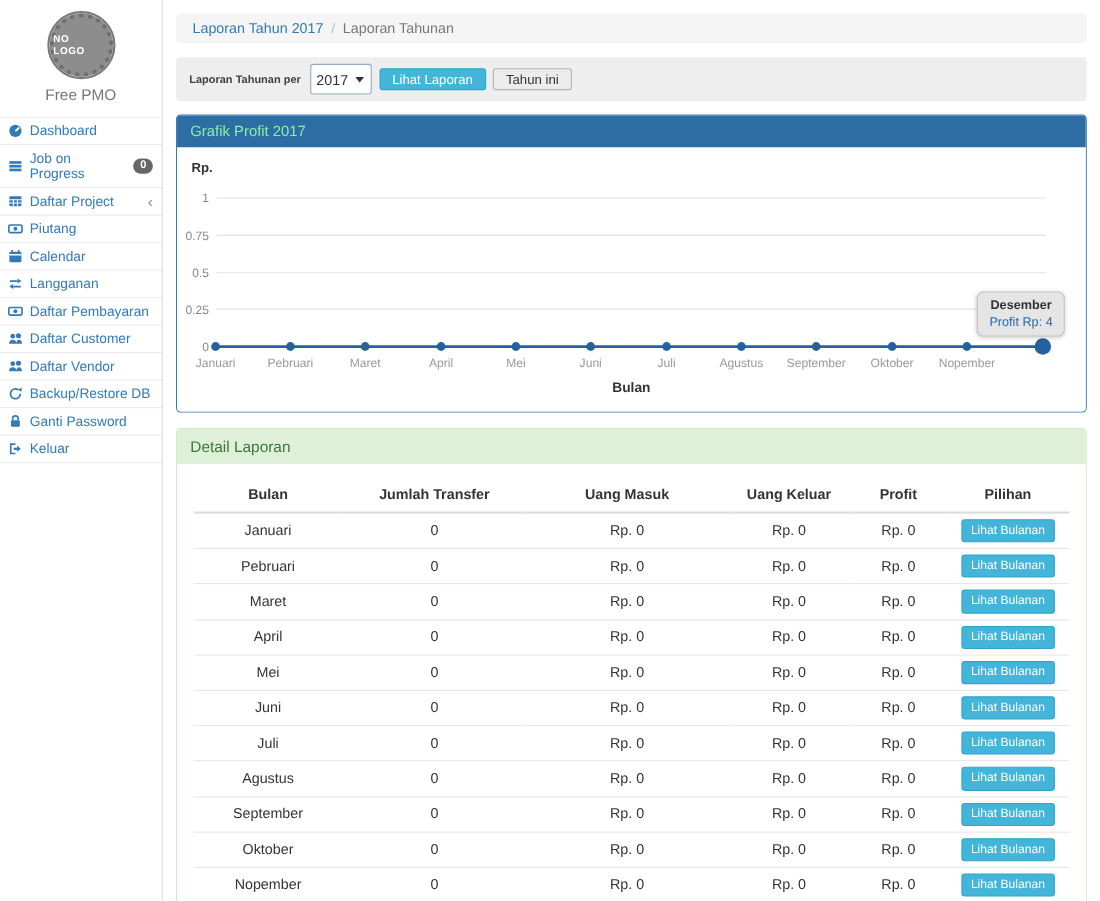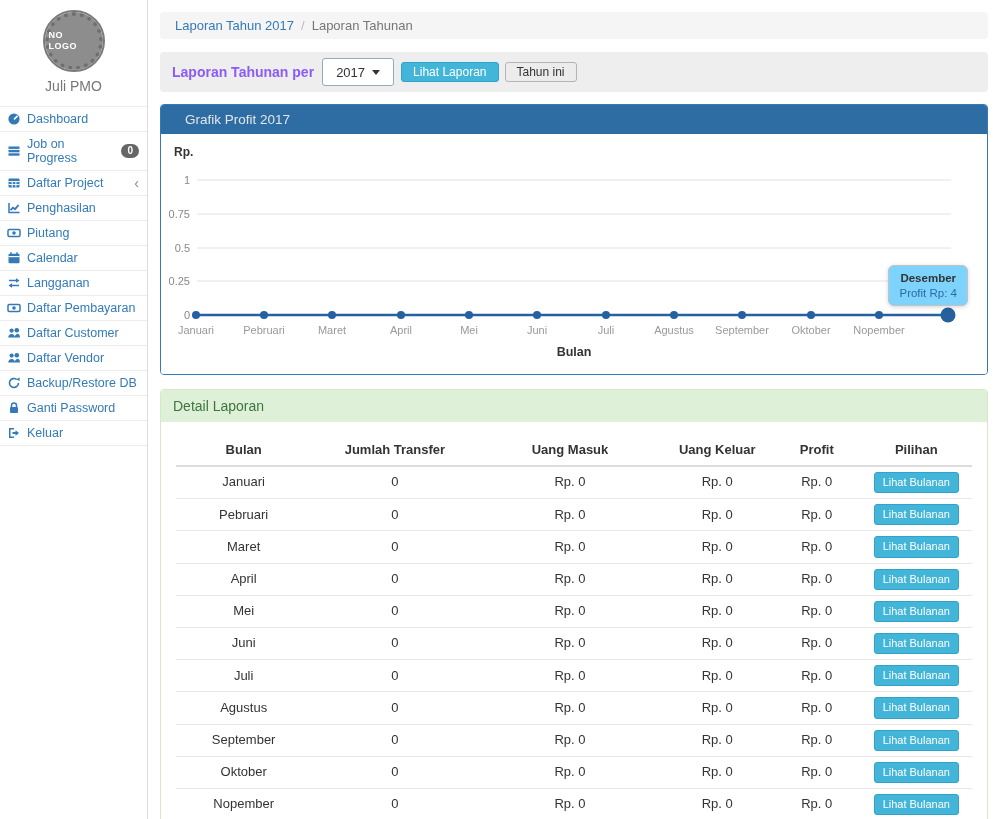--- a/index.html
+++ b/index.html
@@ -25,45 +25,45 @@
 
   
   .content { flex:1; padding:12px 12px 0; }
   .breadcrumb { background:#f5f5f5; border-radius:4px; padding:6px 15px; font-size:13px;
     margin-bottom:13px; color:#777; }
   .breadcrumb a { color:#337ab7; text-decoration:none; }
   .crumb-sep { color:#bbb; margin:0 7px; }
 
   .toolbar { background:#eeeeee; border-radius:4px; padding:6px 12px; display:flex;
     align-items:center; margin-bottom:12px; }
-  .toolbar-label { color:#8b5cf6; font-weight:bold; font-size:14px; margin-right:8px; }
+  .toolbar-label { color:#404040; font-weight:bold; font-size:10px; margin-right:8px; }
   .year-select { background:#fff; border:1px solid #93aabf; border-radius:3px; height:28px;
-    width:72px; display:flex; align-items:center; justify-content:center; gap:7px;
+    width:56px; display:flex; align-items:center; justify-content:center; gap:7px;
     font-size:13px; color:#333; cursor:pointer; margin-right:7px; }
   .caret-down { width:0; height:0; border-left:4px solid transparent;
     border-right:4px solid transparent; border-top:5px solid #333; }
   .btn { display:inline-block; border-radius:3px; font-size:12px; padding:2px 11px;
     cursor:pointer; line-height:1.2; border:1px solid transparent; }
   .btn-info { background:#43b5d8; border-color:#2fa4c9; color:#fff; }
   .btn-default { background:#ececec; border-color:#b4b4b4; color:#333; margin-left:6px; }
 
   
   .panel { border-radius:4px; margin-bottom:14px; }
   .panel-primary { border:1px solid #337ab7; }
-  .panel-primary .panel-heading { background:#2e6da4; color:#e5e5e5; font-size:13.5px;
-    padding:7px 24px; border-radius:3px 3px 0 0; }
+  .panel-primary .panel-heading { background:#2e6da4; color:#86efac; font-size:13.5px;
+    padding:7px 12px; border-radius:3px 3px 0 0; }
   .panel-success { border:1px solid #d6e9c6; }
   .panel-success .panel-heading { background:#dff0d8; color:#3c763d; font-size:14px;
     padding:8px 12px; border-radius:3px 3px 0 0; }
   .panel-body { background:#fff; border-radius:0 0 3px 3px; }
 
   
   .chart-body { position:relative; height:240px; }
   .chart-body svg { position:absolute; left:0; top:0; }
-  .chart-tooltip { position:absolute; top:131px; right:19px; background:#7dd3fc;
+  .chart-tooltip { position:absolute; top:131px; right:19px; background:#e5e5e5;
     border:1px solid #c3c3c3; border-radius:6px; padding:6px 10px; text-align:center;
     box-shadow:0 1px 4px rgba(0,0,0,.18); font-size:11.5px; white-space:nowrap; }
   .tt-title { font-weight:bold; color:#333; margin-bottom:3px; }
   .tt-value { color:#2a6ca5; }
 
   
   .table-wrap { padding:12px 15px; }
   table { width:100%; border-collapse:collapse; font-size:13px; }
   th { font-weight:bold; padding:8px 4px; text-align:center; border-bottom:2px solid #ddd; }
   td { padding:5px 4px; text-align:center; border-top:1px solid #e7e7e7; line-height:1.1; }
@@ -76,21 +76,21 @@
 <body>
 
 <div class="layout">
 
   <aside class="sidebar">
     <div class="brand">
       <div class="logo-badge">
         <span>NO</span>
         <span>LOGO</span>
       </div>
-      <div class="brand-name">Juli PMO</div>
+      <div class="brand-name">Free PMO</div>
     </div>
 
     <div class="nav-item">
       <span class="icon">
           <svg width="14" height="14" viewBox="0 0 14 14">
             <circle cx="7" cy="7" r="5.6" fill="#337ab7"></circle>
             <line x1="7" y1="7.3" x2="10.6" y2="3.9" stroke="#fff" stroke-width="1.6"></line>
           </svg>
         </span>
       <span>Dashboard</span>
@@ -108,29 +108,20 @@
     </div>
     <div class="nav-item">
       <span class="icon">
           <svg width="14" height="14" viewBox="0 0 14 14">
             <rect x="1.5" y="2.5" width="11" height="9" rx="1" fill="#337ab7"></rect>
             <path d="M1.5 5.6h11M1.5 8.6h11M5.2 5.6v5.9M8.9 5.6v5.9" stroke="#fff" stroke-width="1"></path>
           </svg>
         </span>
       <span>Daftar Project</span>
       <span class="chevron-left"></span>
-    </div>
-    <div class="nav-item">
-      <span class="icon">
-          <svg width="14" height="14" viewBox="0 0 14 14" fill="none">
-            <path d="M2 2v9.5h10.5" stroke="#337ab7" stroke-width="1.5"></path>
-            <path d="M3.5 9.2L6 6.6l2 1.6 3.6-4.2" stroke="#337ab7" stroke-width="1.8"></path>
-          </svg>
-        </span>
-      <span>Penghasilan</span>
     </div>
     <div class="nav-item">
       <span class="icon">
           <svg width="14" height="14" viewBox="0 0 14 14">
             <rect x="1" y="3.5" width="12" height="7" rx="1.2" fill="none" stroke="#337ab7" stroke-width="1.5"></rect>
             <circle cx="7" cy="7" r="1.8" fill="#337ab7"></circle>
           </svg>
         </span>
       <span>Piutang</span>
     </div>

